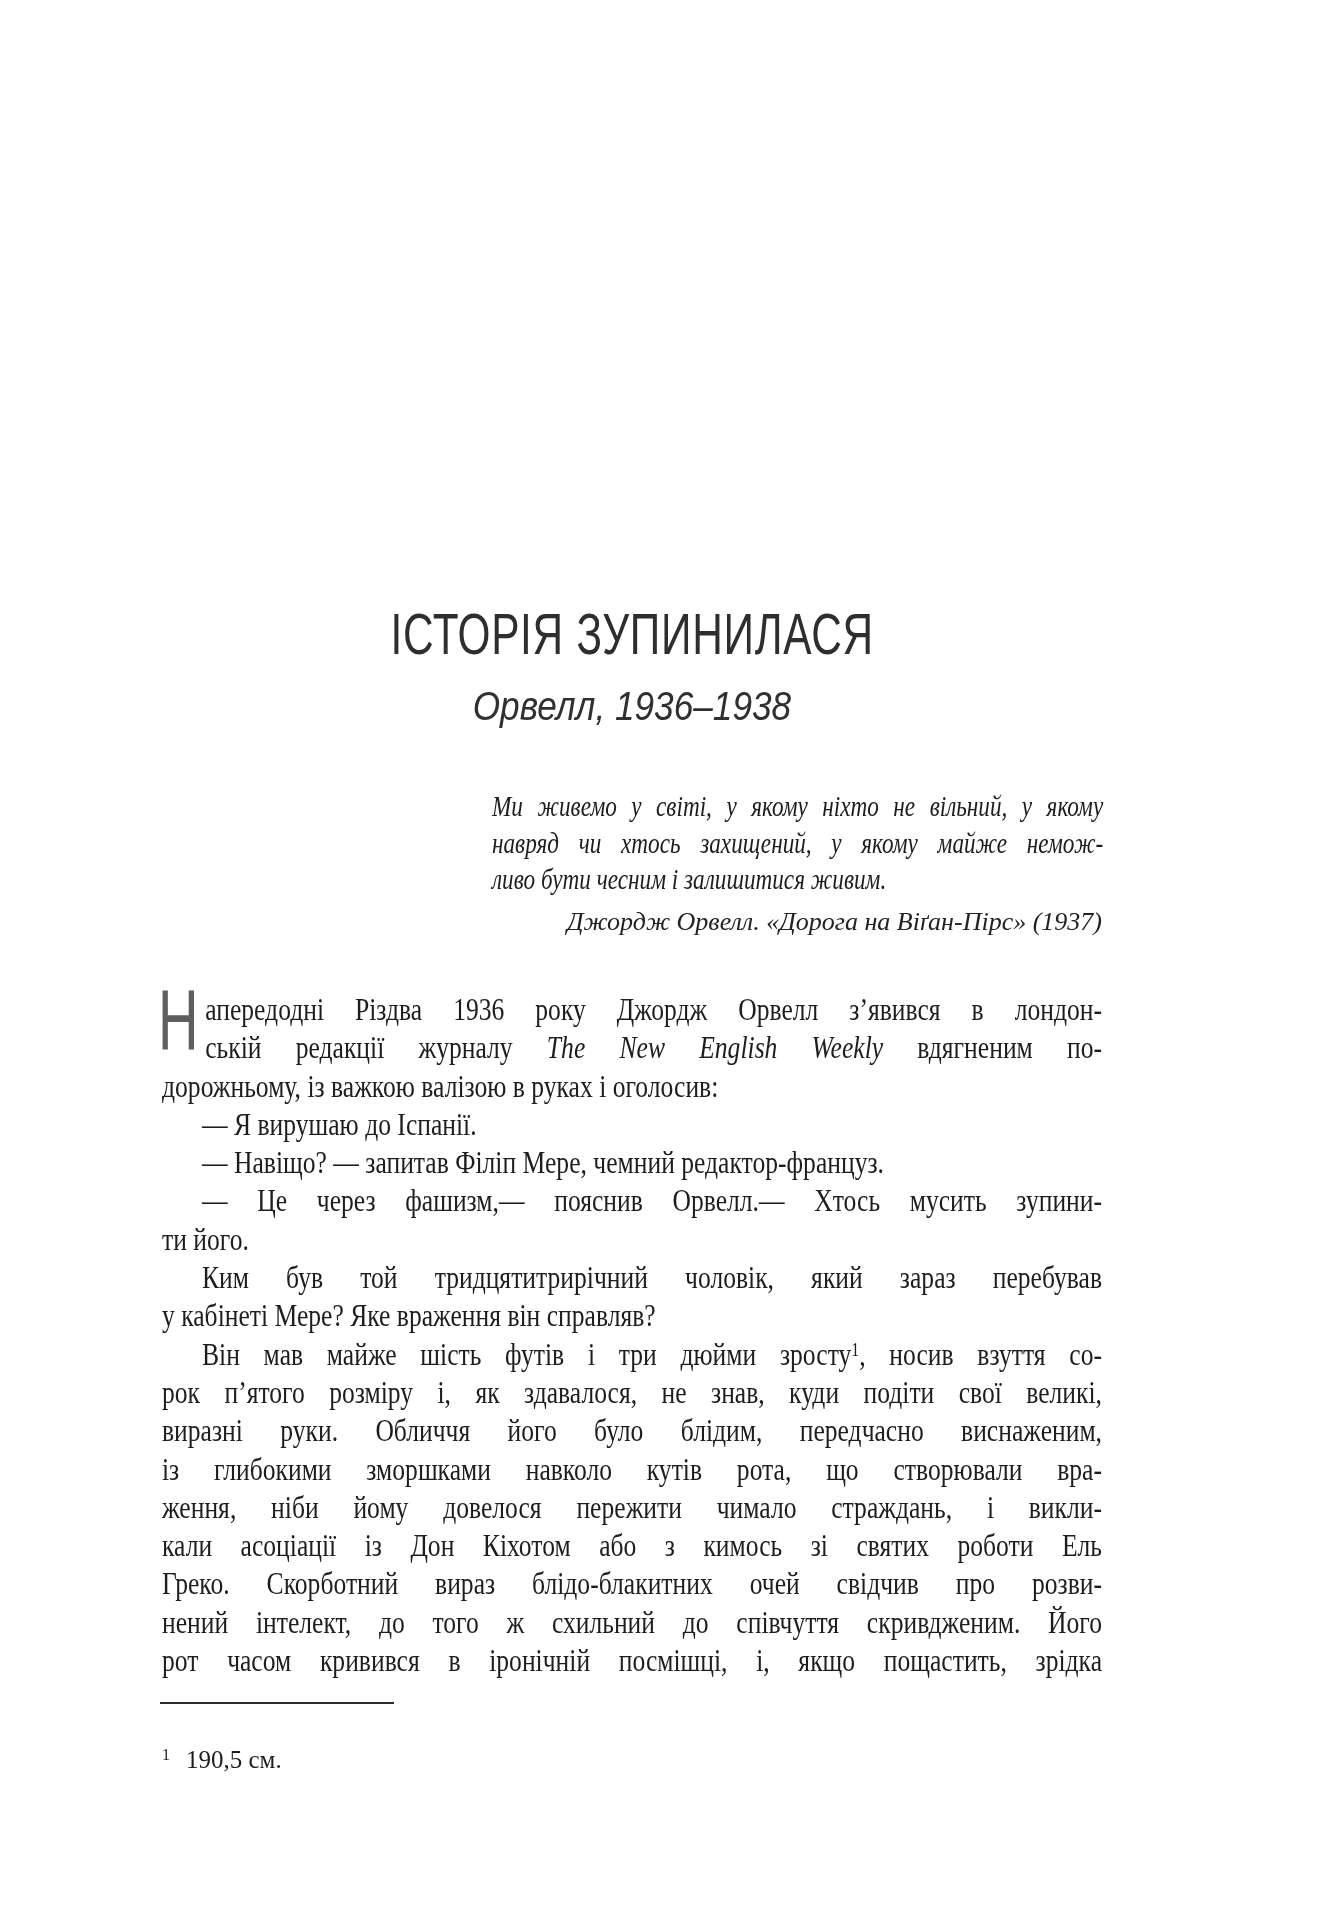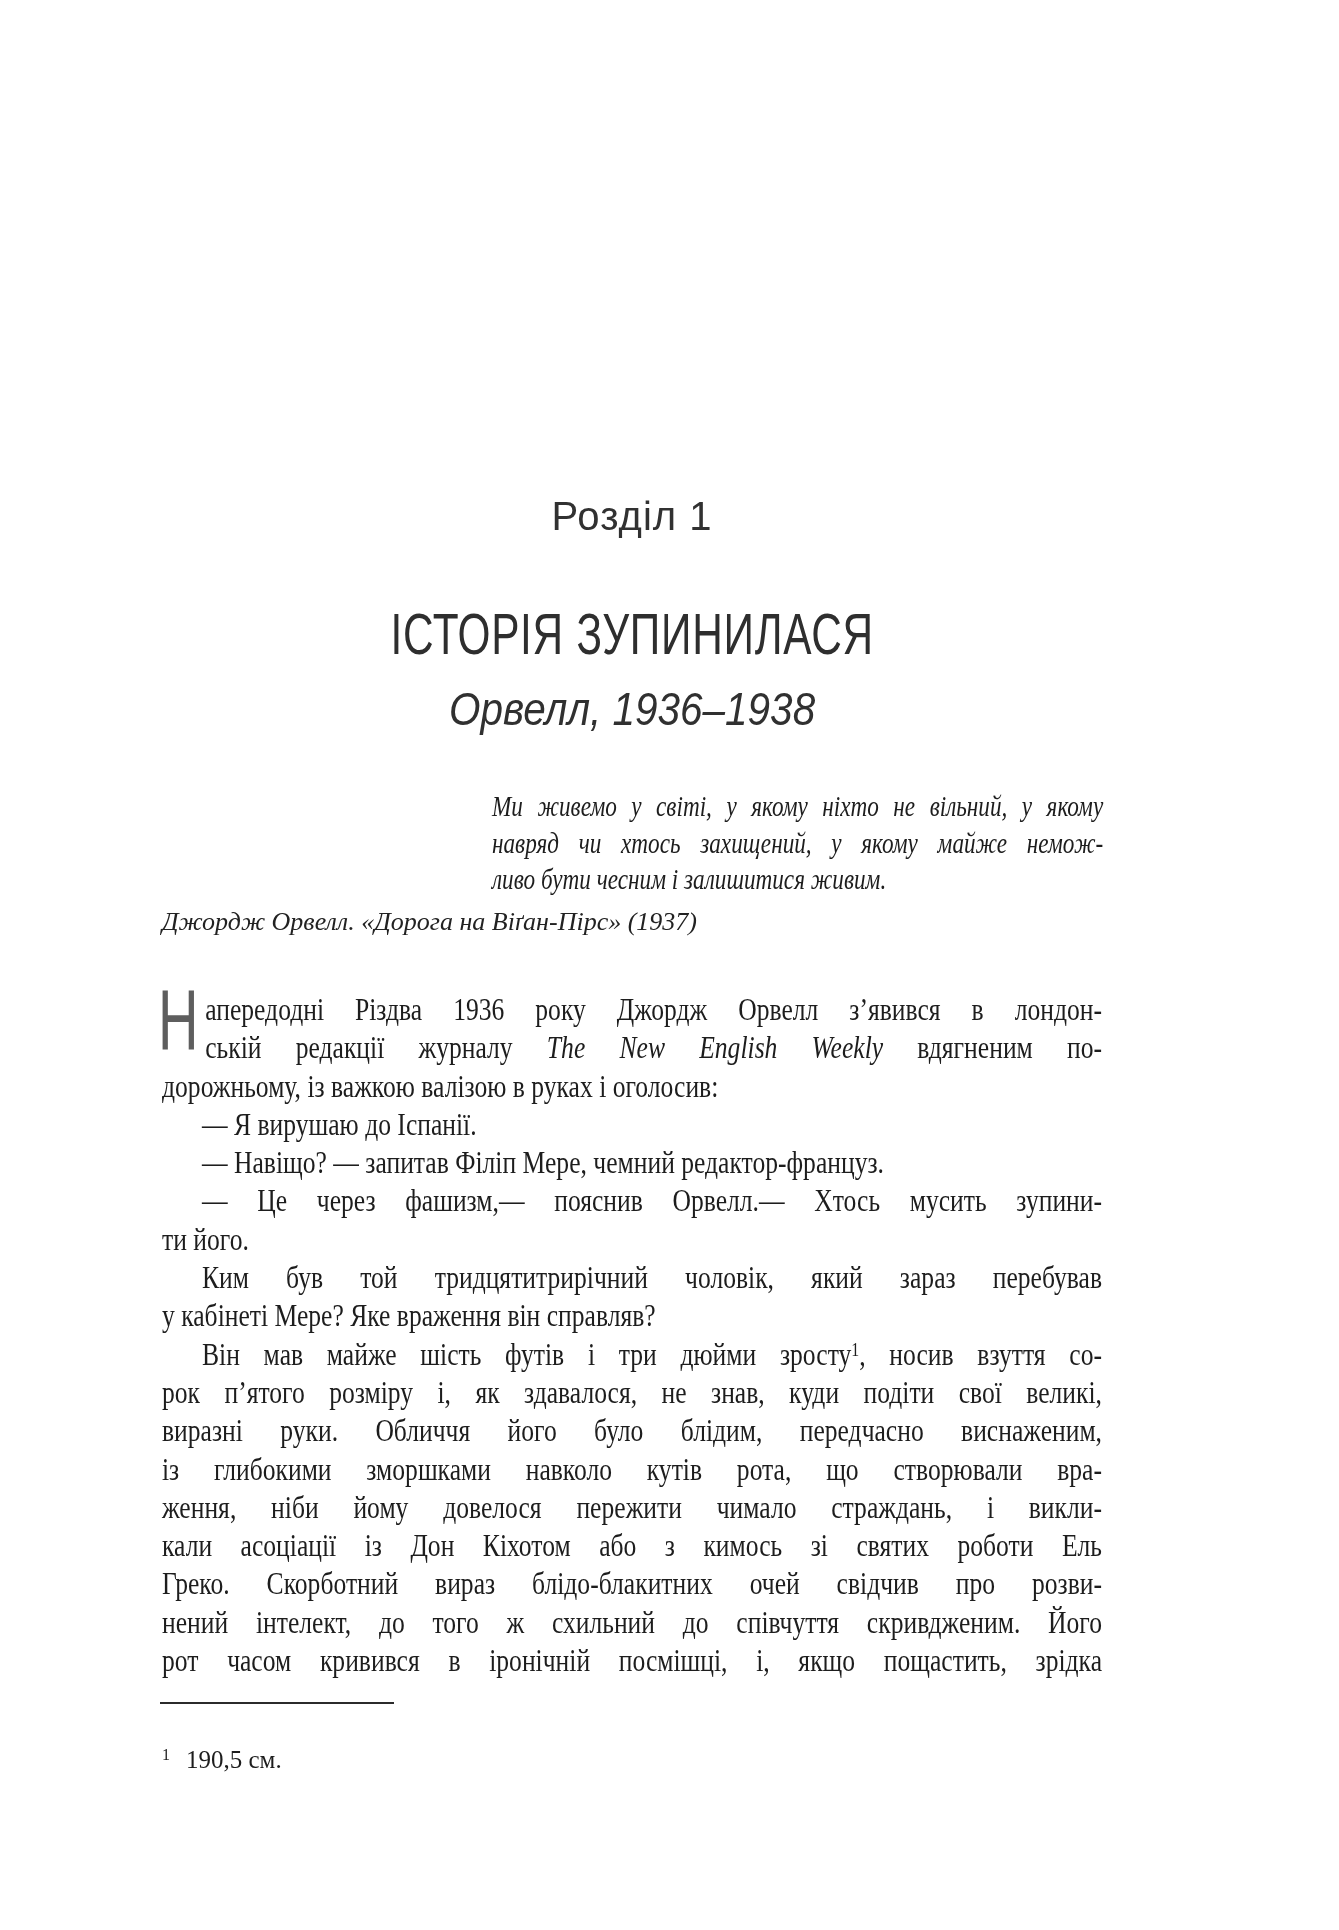--- a/index.html
+++ b/index.html
@@ -37,21 +37,21 @@
     color: #2e2e2e;
   }
   .chapter-title .squeeze {
     display: inline-block;
     transform: scaleX(0.73);
     transform-origin: 50% 50%;
     letter-spacing: 1px;
   }
   .chapter-subtitle {
     top: 686px;
-    font-size: 46px;
+    font-size: 40px;
     line-height: 1;
     font-style: italic;
     color: #303030;
   }
   .chapter-subtitle .squeeze {
     display: inline-block;
     transform: scaleX(0.88);
     transform-origin: 50% 50%;
   }
 
@@ -70,20 +70,21 @@
     transform: scaleX(0.8);
     transform-origin: 0 0;
     white-space: nowrap;
   }
   .epi-line.just { text-align: justify; text-align-last: justify; white-space: normal; }
   .epigraph-attribution {
     position: absolute;
     left: 162px;
     top: 906px;
     width: 940px;
+    text-align: right;
     font-style: italic;
     font-size: 26px;
     line-height: 1.2;
     color: #222;
   }
 
   
   .textcol {
     position: absolute;
     left: 162px;
@@ -138,21 +139,20 @@
     font-size: 16px;
     vertical-align: 8px;
     margin-right: 16px;
   }
 </style>
 </head>
 <body>
 
 <div class="page">
 
-  <div class="heading-row chapter-label sans">Розділ 1</div>
 
   <div class="heading-row chapter-title sans">
     <span class="squeeze">ІСТОРІЯ ЗУПИНИЛАСЯ</span>
   </div>
 
   <div class="heading-row chapter-subtitle sans">
     <span class="squeeze">Орвелл, 1936–1938</span>
   </div>
 
   <div class="epigraph">

